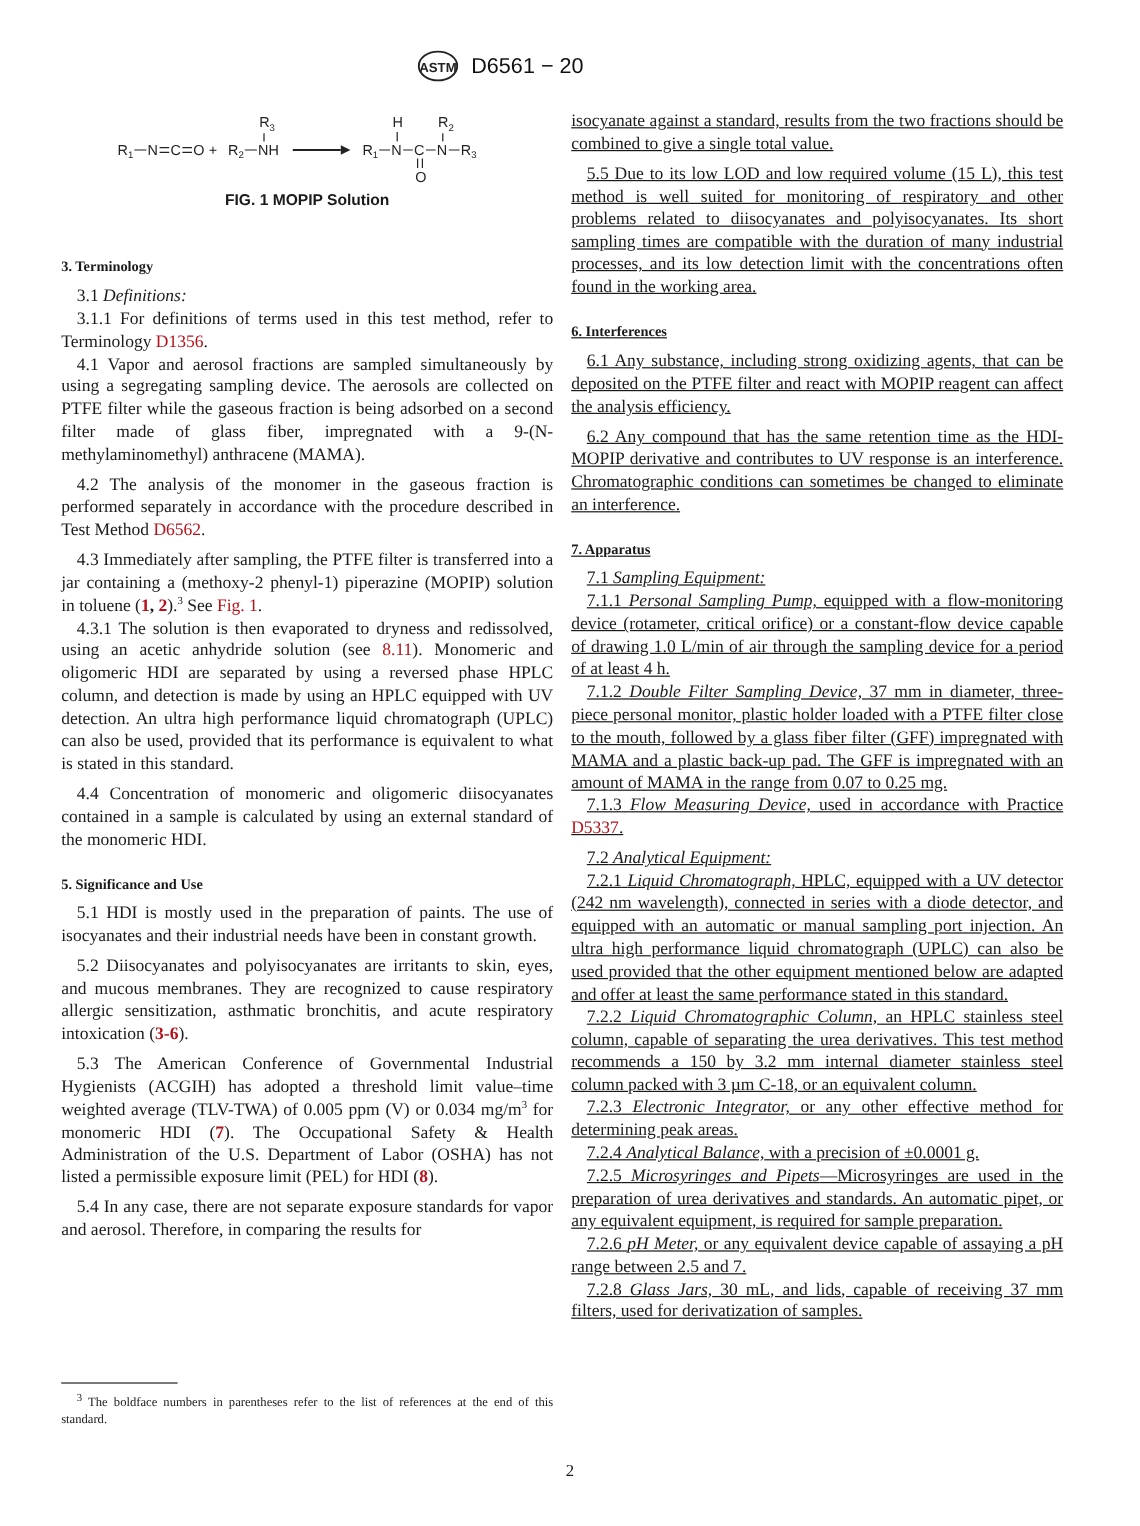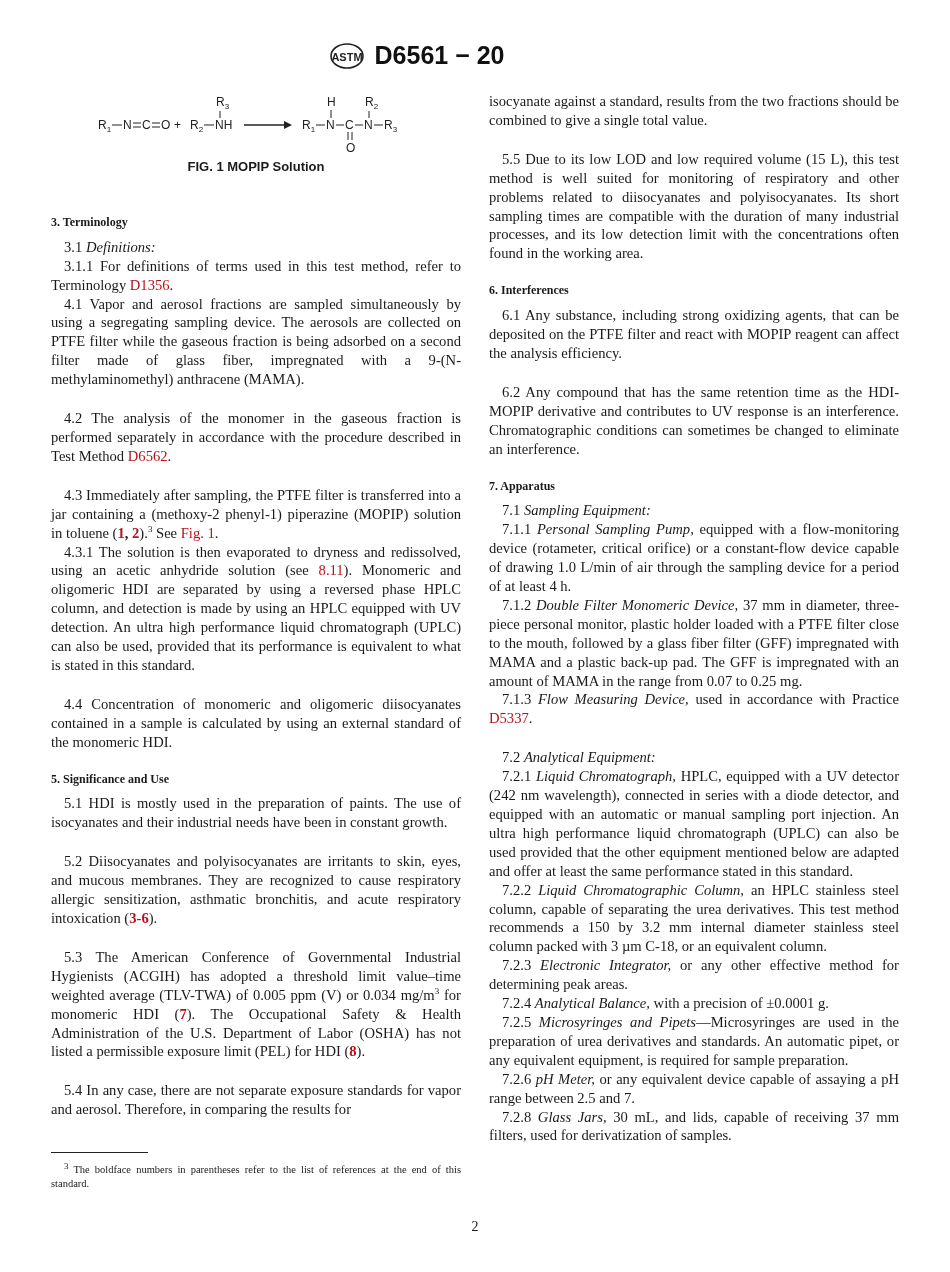--- a/index.html
+++ b/index.html
@@ -1,30 +1,30 @@
 <!DOCTYPE html>
 <html><head>
 <meta charset="utf-8">
 <style>
   html, body { margin:0; padding:0; background:#ffffff; }
   body { width:950px; height:1272px; position:relative; overflow:hidden;
          font-family:"Liberation Serif", serif; color:#1a1a1a; }
   .header { position:absolute; top:41px; left:0; width:833px; text-align:center; }
   .header .logo { display:inline-block; vertical-align:middle; width:36px; height:28px; margin-right:6px; }
-  .header .code { display:inline-block; vertical-align:middle; font-family:"Liberation Sans", sans-serif; font-weight:bold; font-size:25px; color:#111; }
+  .header .code { display:inline-block; vertical-align:middle; font-family:"Liberation Sans", sans-serif; font-weight:normal; font-size:18px; color:#111; }
   .col { position:absolute; top:92px; width:410px; font-size:14.6px; line-height:18.9px; text-align:justify; }
   .col.left { left:51px; }
-  .col.right { left:489px; }
+  .col.right { left:476px;text-decoration:underline; }
   .fig { text-align:center; margin-bottom:36px; }
   .fig svg { display:block; margin:0 auto; }
   .fig-cap { font-family:"Liberation Sans", sans-serif; font-weight:bold; font-size:13px; margin-top:4px; }
   h3 { font-size:12px; font-weight:bold; margin:0 0 6px 0; }
   h3.gap { margin-top:18px; }
   p { margin:0; text-indent:13px; }
-  p.sp { margin-top:20px; }
+  p.sp { margin-top:6px; }
   .link { color:#b5121b; }
   .ref { color:#b5121b; font-weight:bold; }
   i { font-style:italic; }
   sup { font-size:9px; line-height:0; vertical-align:super; }
   .footnote-rule { position:absolute; left:51px; top:1152px; width:97px; border-top:1px solid #222; }
   .footnote { position:absolute; left:51px; top:1163px; width:410px; font-size:10.5px; line-height:14px; text-align:justify; }
   .footnote p { text-indent:13px; }
   .page-num { position:absolute; top:1219px; left:0; width:950px; text-align:center; font-size:14px; }
 </style>
 </head>
@@ -104,21 +104,21 @@
   <p style="text-indent:0">isocyanate against a standard, results from the two fractions should be combined to give a single total value.</p>
   <p class="sp">5.5 Due to its low LOD and low required volume (15 L), this test method is well suited for monitoring of respiratory and other problems related to diisocyanates and polyisocyanates. Its short sampling times are compatible with the duration of many industrial processes, and its low detection limit with the concentrations often found in the working area.</p>
 
   <h3 class="gap">6. Interferences</h3>
   <p>6.1 Any substance, including strong oxidizing agents, that can be deposited on the PTFE filter and react with MOPIP reagent can affect the analysis efficiency.</p>
   <p class="sp">6.2 Any compound that has the same retention time as the HDI-MOPIP derivative and contributes to UV response is an interference. Chromatographic conditions can sometimes be changed to eliminate an interference.</p>
 
   <h3 class="gap">7. Apparatus</h3>
   <p><span>7.1</span> <i>Sampling Equipment:</i></p>
   <p><span>7.1.1</span> <i>Personal Sampling Pump,</i><span> equipped with a flow-monitoring device (rotameter, critical orifice) or a constant-flow device capable of drawing 1.0 L/min of air through the sampling device for a period of at least 4 h.</span></p>
-  <p><span>7.1.2</span> <i>Double Filter Monomeric Device,</i><span> 37 mm in diameter, three-piece personal monitor, plastic holder loaded with a PTFE filter close to the mouth, followed by a glass fiber filter (GFF) impregnated with MAMA and a plastic back-up pad. The GFF is impregnated with an amount of MAMA in the range from 0.07 to 0.25 mg.</span></p>
+  <p><span>7.1.2</span> <i>Double Filter Sampling Device,</i><span> 37 mm in diameter, three-piece personal monitor, plastic holder loaded with a PTFE filter close to the mouth, followed by a glass fiber filter (GFF) impregnated with MAMA and a plastic back-up pad. The GFF is impregnated with an amount of MAMA in the range from 0.07 to 0.25 mg.</span></p>
   <p><span>7.1.3</span> <i>Flow Measuring Device,</i><span> used in accordance with Practice </span><span class="link">D5337</span><span>.</span></p>
   <p class="sp"><span>7.2</span> <i>Analytical Equipment:</i></p>
   <p><span>7.2.1</span> <i>Liquid Chromatograph,</i><span> HPLC, equipped with a UV detector (242 nm wavelength), connected in series with a diode detector, and equipped with an automatic or manual sampling port injection. An ultra high performance liquid chromatograph (UPLC) can also be used provided that the other equipment mentioned below are adapted and offer at least the same performance stated in this standard.</span></p>
   <p><span>7.2.2</span> <i>Liquid Chromatographic Column,</i><span> an HPLC stainless steel column, capable of separating the urea derivatives. This test method recommends a 150 by 3.2 mm internal diameter stainless steel column packed with 3 µm C-18, or an equivalent column.</span></p>
   <p><span>7.2.3</span> <i>Electronic Integrator,</i><span> or any other effective method for determining peak areas.</span></p>
   <p><span>7.2.4</span> <i>Analytical Balance,</i><span> with a precision of ±0.0001 g.</span></p>
   <p><span>7.2.5</span> <i>Microsyringes and Pipets</i><span>—Microsyringes are used in the preparation of urea derivatives and standards. An automatic pipet, or any equivalent equipment, is required for sample preparation.</span></p>
   <p><span>7.2.6</span> <i>pH Meter,</i><span> or any equivalent device capable of assaying a pH range between 2.5 and 7.</span></p>
   <p><span>7.2.8</span> <i>Glass Jars,</i><span> 30 mL, and lids, capable of receiving 37 mm filters, used for derivatization of samples.</span></p>
 </div>

